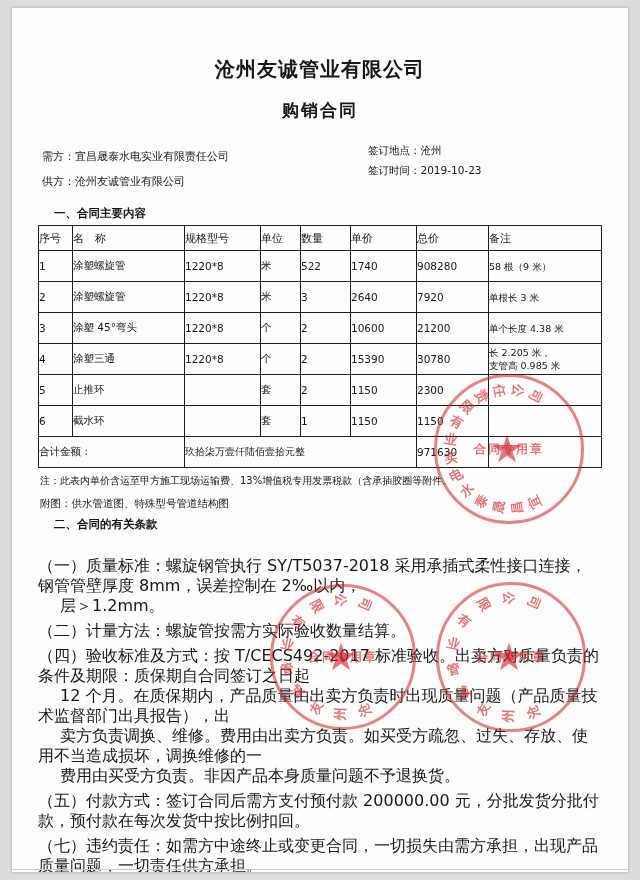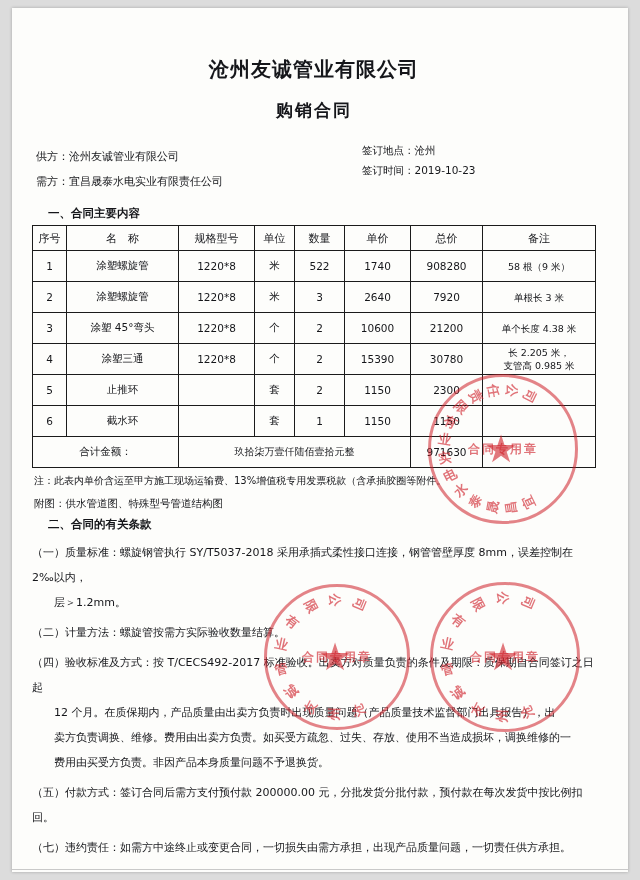--- a/index.html
+++ b/index.html
@@ -10,21 +10,21 @@
     overflow:hidden;
   }
   .page{
     position:absolute;left:12px;top:8px;
     width:616px;height:864px;
     background:#fdfdfb;
     box-shadow:0 0 3px rgba(0,0,0,.25);
     overflow:hidden;
   }
   .inner{
-    position:absolute;left:20px;top:14px;width:564px;height:836px;
+    position:absolute;left:26px;top:14px;width:564px;height:836px;
     color:#15161a;
   }
   
   .company{
     text-align:center;
     font-family:"DejaVu Serif","Liberation Serif",serif;
     font-size:20px;font-weight:bold;letter-spacing:1px;
     margin-top:34px;
   }
   .doctitle{
@@ -40,36 +40,36 @@
   .p-right div{white-space:nowrap;}
   
   .sec{font-size:11.5px;font-weight:bold;margin:6px 0 4px 16px;}
   
   table.main{
     border-collapse:collapse;width:100%;
     font-size:10.5px;table-layout:fixed;
   }
   table.main td,table.main th{
     border:1px solid #1b1b1b;
-    text-align:center;
+    text-align:left;
     padding:0;
     height:30px;
     font-weight:normal;
   }
   table.main th{font-size:11px;height:24px;}
   .c0{width:34px}.c1{width:112px}.c2{width:76px}.c3{width:40px}
   .c4{width:50px}.c5{width:66px}.c6{width:72px}.c7{width:auto}
   td.note{font-size:9.5px;line-height:13px;}
   td.sumlabel{font-size:10.5px;}
   td.sumval{font-size:10px;}
   
   .tnote{font-size:10px;margin:5px 0 0 2px;line-height:15px;}
   .attach{font-size:10.5px;margin:9px 0 0 2px;}
   
-  .clauses{margin-top:8px;font-size:11px;line-height:25px;}
+  .clauses{margin-top:24px;font-size:16px;line-height:20px;}
   .clause{margin-bottom:5px;position:relative;}
   .ind{display:block;text-indent:22px;}
   
   .stamp{position:absolute;pointer-events:none;}
   .stamp .ring{
     position:absolute;left:0;top:0;border-radius:50%;
     border:3px solid rgba(206,31,40,.55);
     box-sizing:border-box;
   }
   .stamp .txt{
@@ -102,24 +102,24 @@
 
 <div class="page">
   <div class="inner">
 
     <div class="company">沧州友诚管业有限公司</div>
     <div class="doctitle">购销合同</div>
 
     <div class="parties">
       <div class="p-left">
         <div>
+          <span>需方：</span><span>宜昌晟泰水电实业有限责任公司</span>
+        </div>
+        <div>
           <span>供方：</span><span>沧州友诚管业有限公司</span>
-        </div>
-        <div>
-          <span>需方：</span><span>宜昌晟泰水电实业有限责任公司</span>
         </div>
       </div>
       <div class="p-right">
         <div>
           <span>签订地点：</span><span>沧州</span>
         </div>
         <div>
           <span>签订时间：</span><span>2019-10-23</span>
         </div>
       </div>

